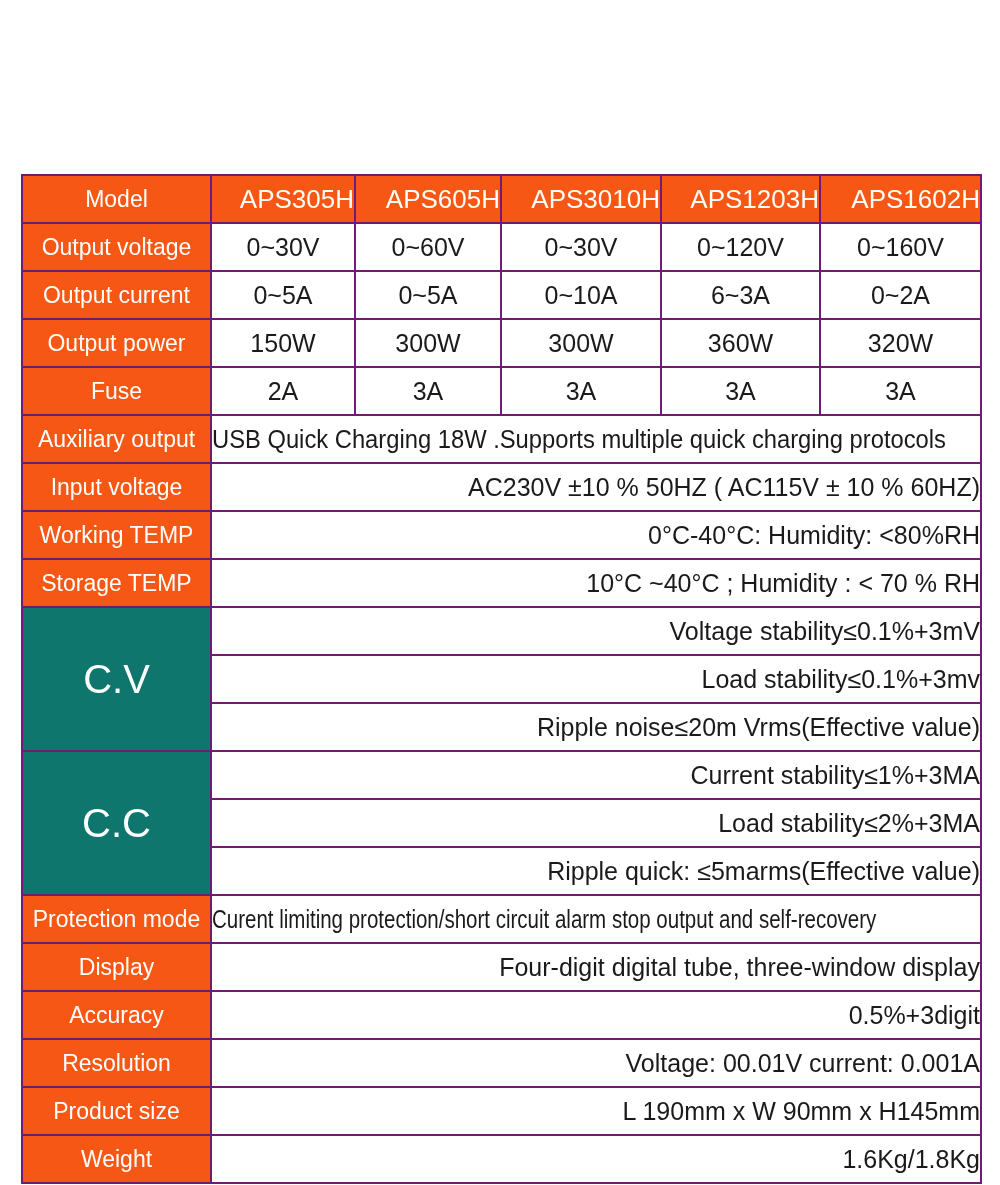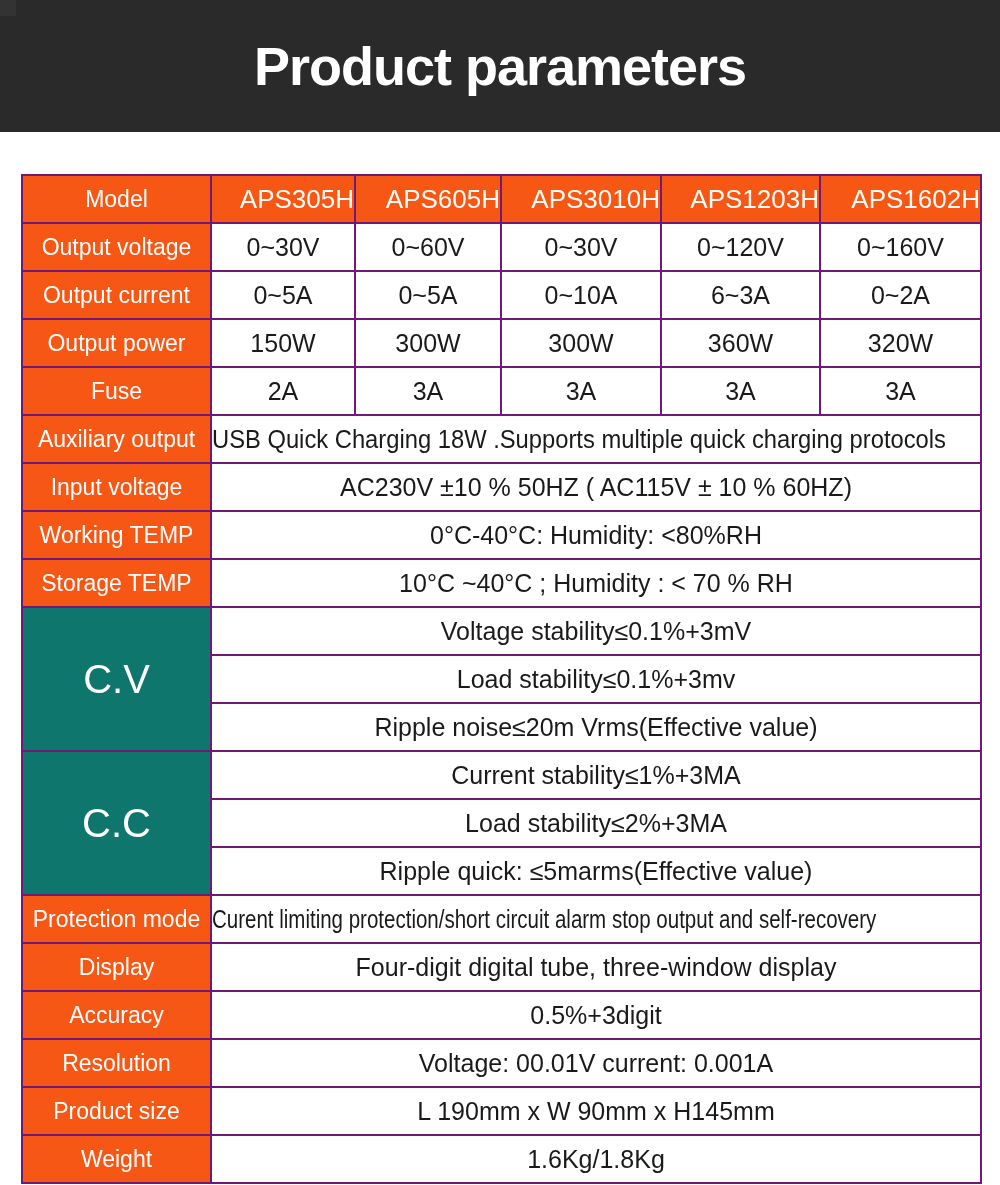--- a/index.html
+++ b/index.html
@@ -14,36 +14,32 @@
   
   table.params{position:absolute;left:21px;top:174px;width:959px;
                border-collapse:collapse;table-layout:fixed;}
   table.params td{border:2px solid #701a75;height:46px;padding:0;overflow:hidden;}
   td.lab{background:#f65714;color:#ffffff;text-align:center;vertical-align:middle;
          font-size:23px;white-space:nowrap;}
   td.modelhead{background:#f65714;color:#fffdf8;text-align:right;vertical-align:middle;
                font-size:26px;white-space:nowrap;}
   td.val{background:#ffffff;color:#1a1a1a;text-align:center;vertical-align:middle;
          font-size:25px;white-space:nowrap;}
-  td.valwide{background:#ffffff;color:#1a1a1a;text-align:center;vertical-align:middle;
+  td.valwide{background:#ffffff;color:#1a1a1a;text-align:right;vertical-align:middle;
              font-size:25px;padding-left:12px;white-space:nowrap;}
   td.biglab{background:#0f766e;color:#ffffff;text-align:center;vertical-align:middle;
             font-size:40px;}
   .sq1{display:inline-block;transform:scaleX(0.95);transform-origin:left center;white-space:nowrap;}
   .sq2{display:inline-block;transform:scaleX(0.82);transform-origin:left center;white-space:nowrap;}
 </style>
 </head>
 <body>
 
 <div class="page">
 
-  <div class="banner">
-    <div class="corner"></div>
-    <h1>Product parameters</h1>
-  </div>
 
   <table class="params">
     <colgroup>
       <col style="width:189px">
         <col style="width:144px">
         <col style="width:146px">
       <col style="width:160px">
         <col style="width:159px">
         <col style="width:161px">
     </colgroup>

